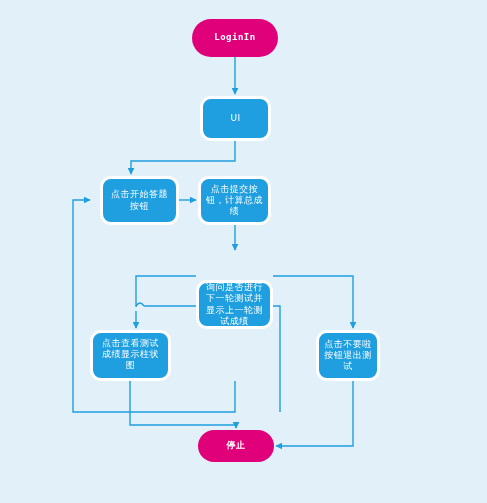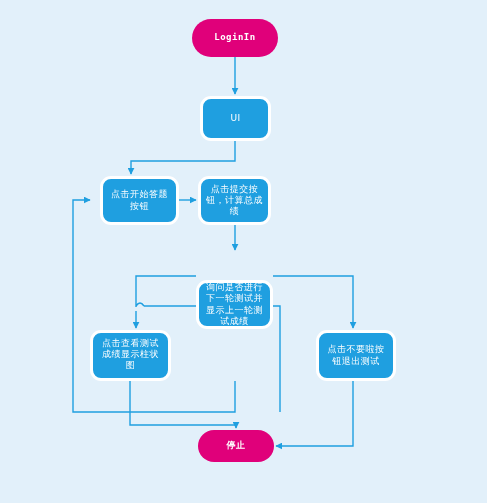--- a/index.html
+++ b/index.html
@@ -125,21 +125,21 @@
 
   <div class="node proc" style="left:196px; top:252px; width:77px; height:49px;margin-top:28px;">
     <span class="label">询问是否进行下一轮测试并显示上一轮测试成绩</span>
   </div>
 
   <div class="node proc" style="left:90px; top:330px; width:81px; height:51px;font-family:Liberation Mono, monospace;">
     <span class="label">点击查看测试成绩显示柱状图</span>
   </div>
 
 
-  <div class="node proc" style="left:316px; top:330px; width:80px; height:51px;">
+  <div class="node proc" style="left:316px; top:330px; width:64px; height:51px;">
     <span class="label">点击不要啦按钮退出测试</span>
   </div>
 
   <div class="node term cjk" style="left:198px; top:430px; width:76px; height:32px;">
     <span class="label">停止</span>
   </div>
 
 </div>
 
 </body></html>

